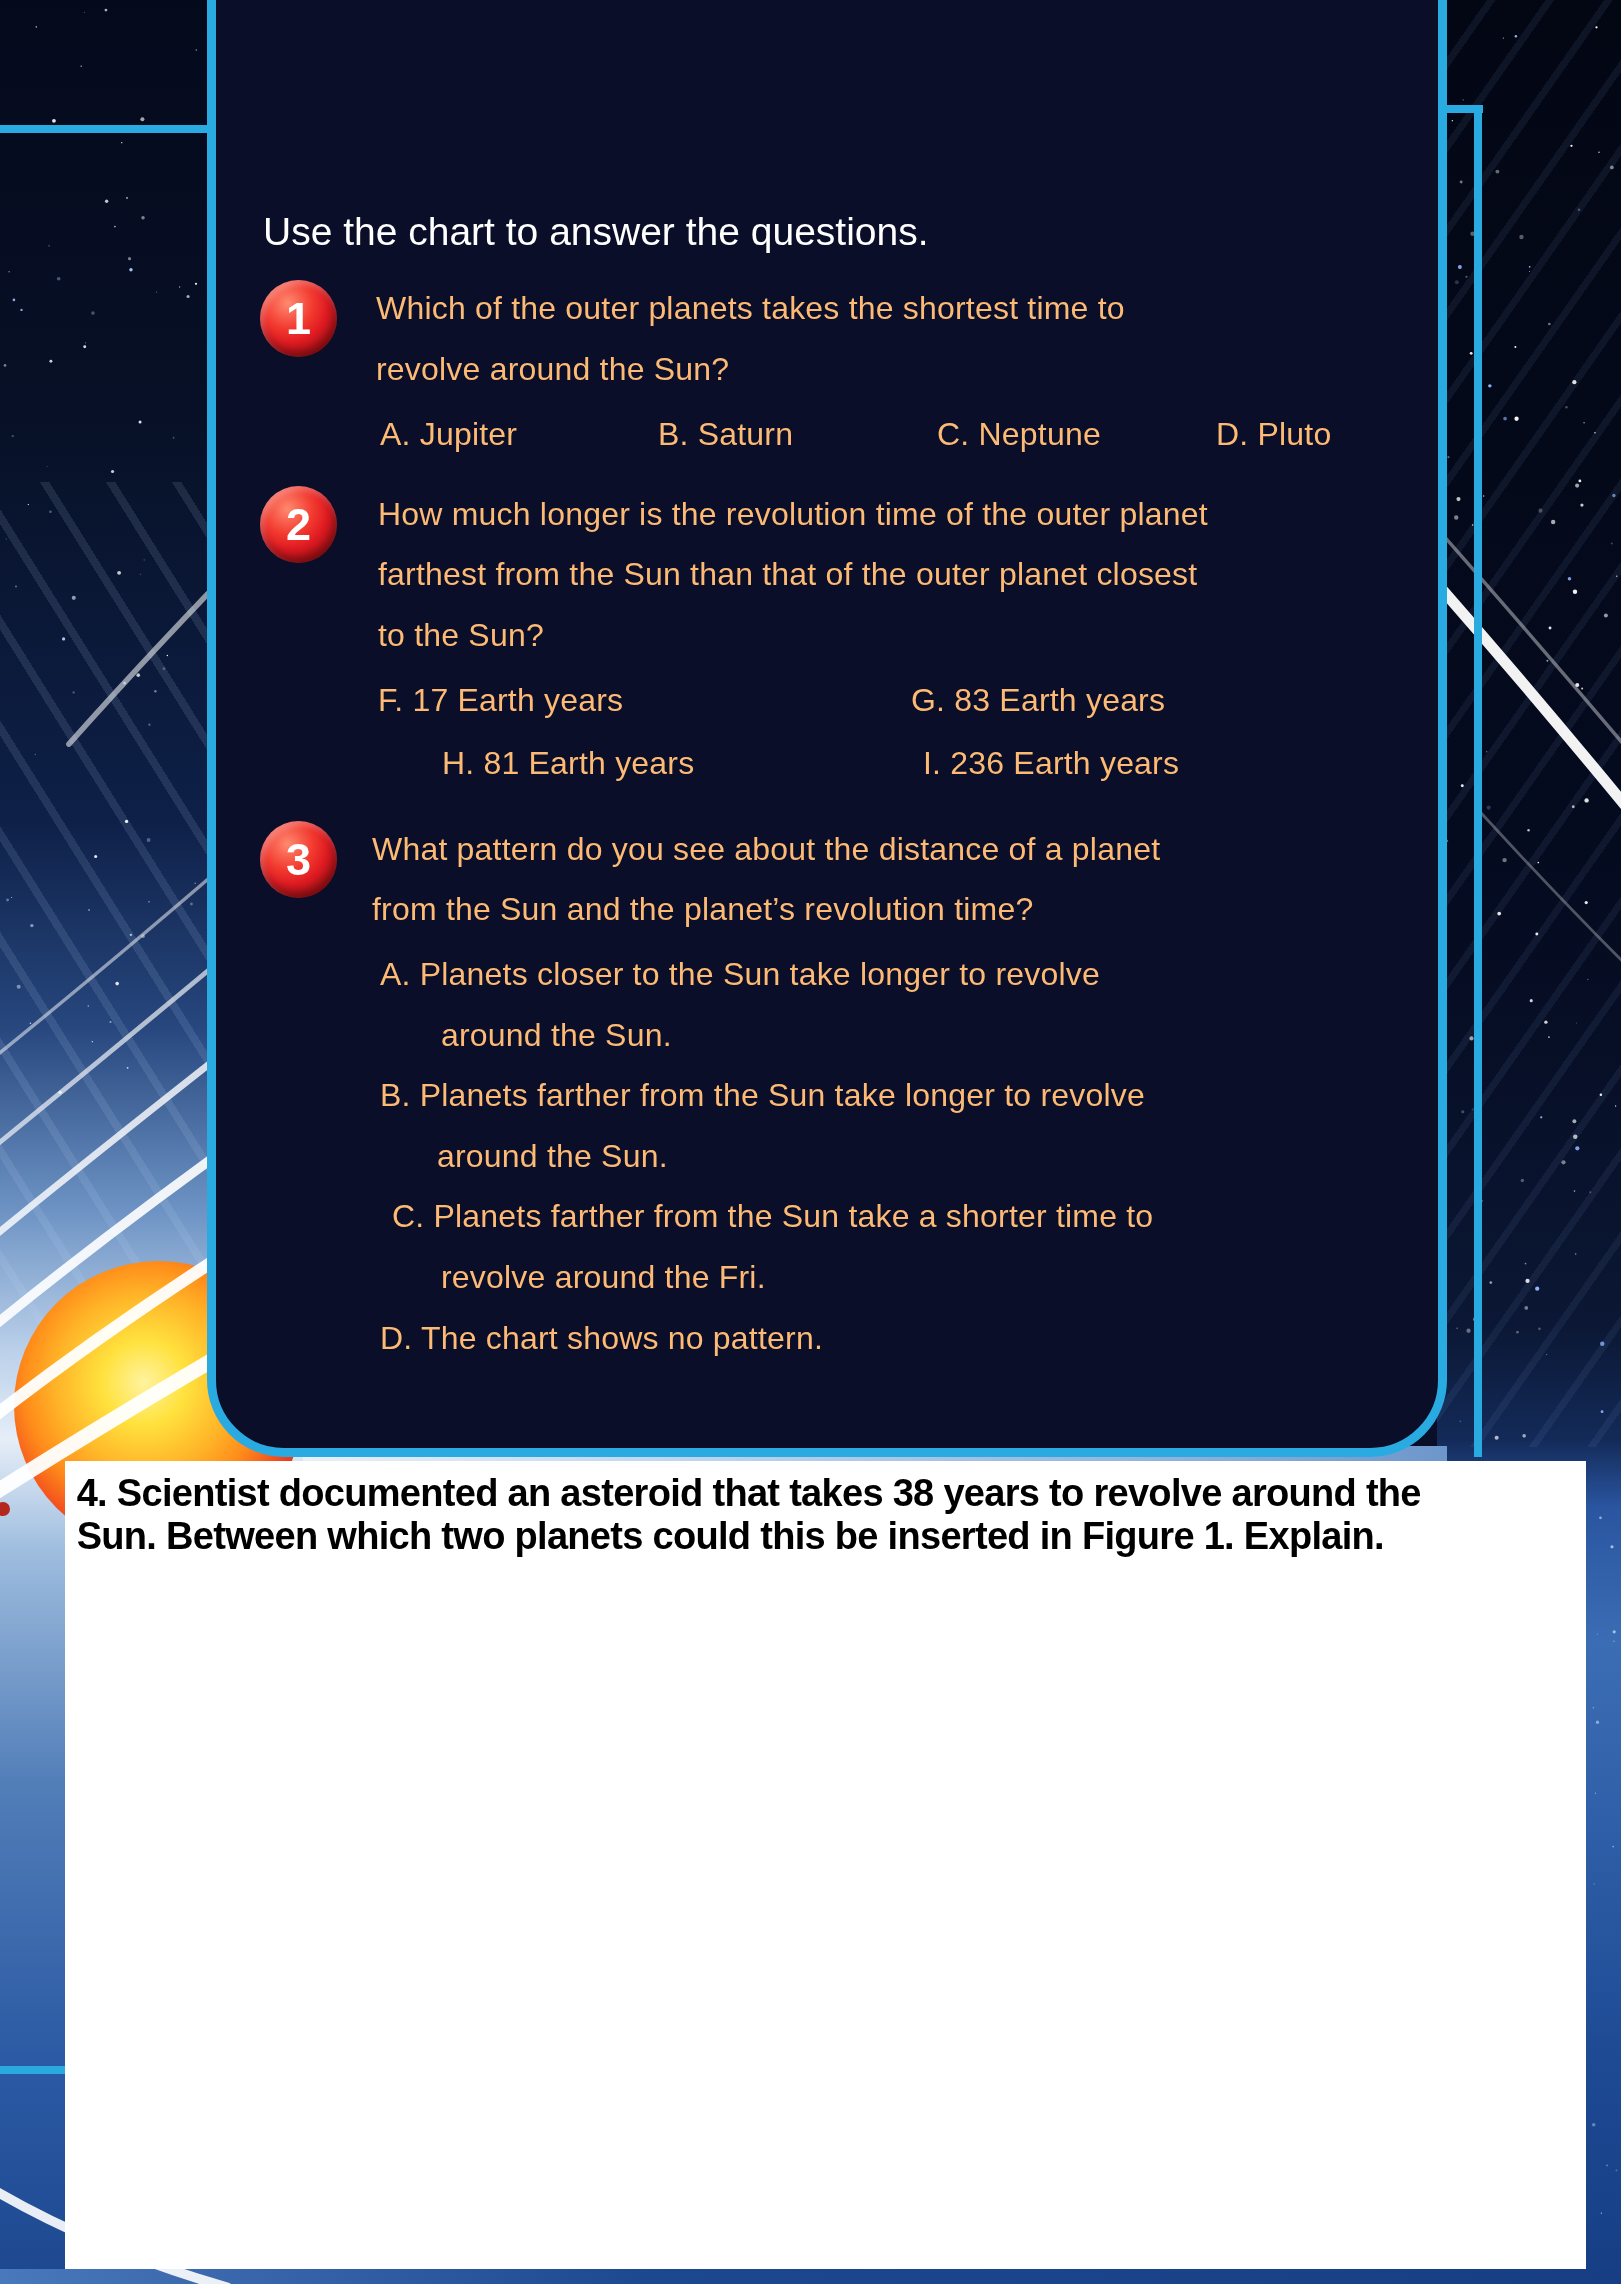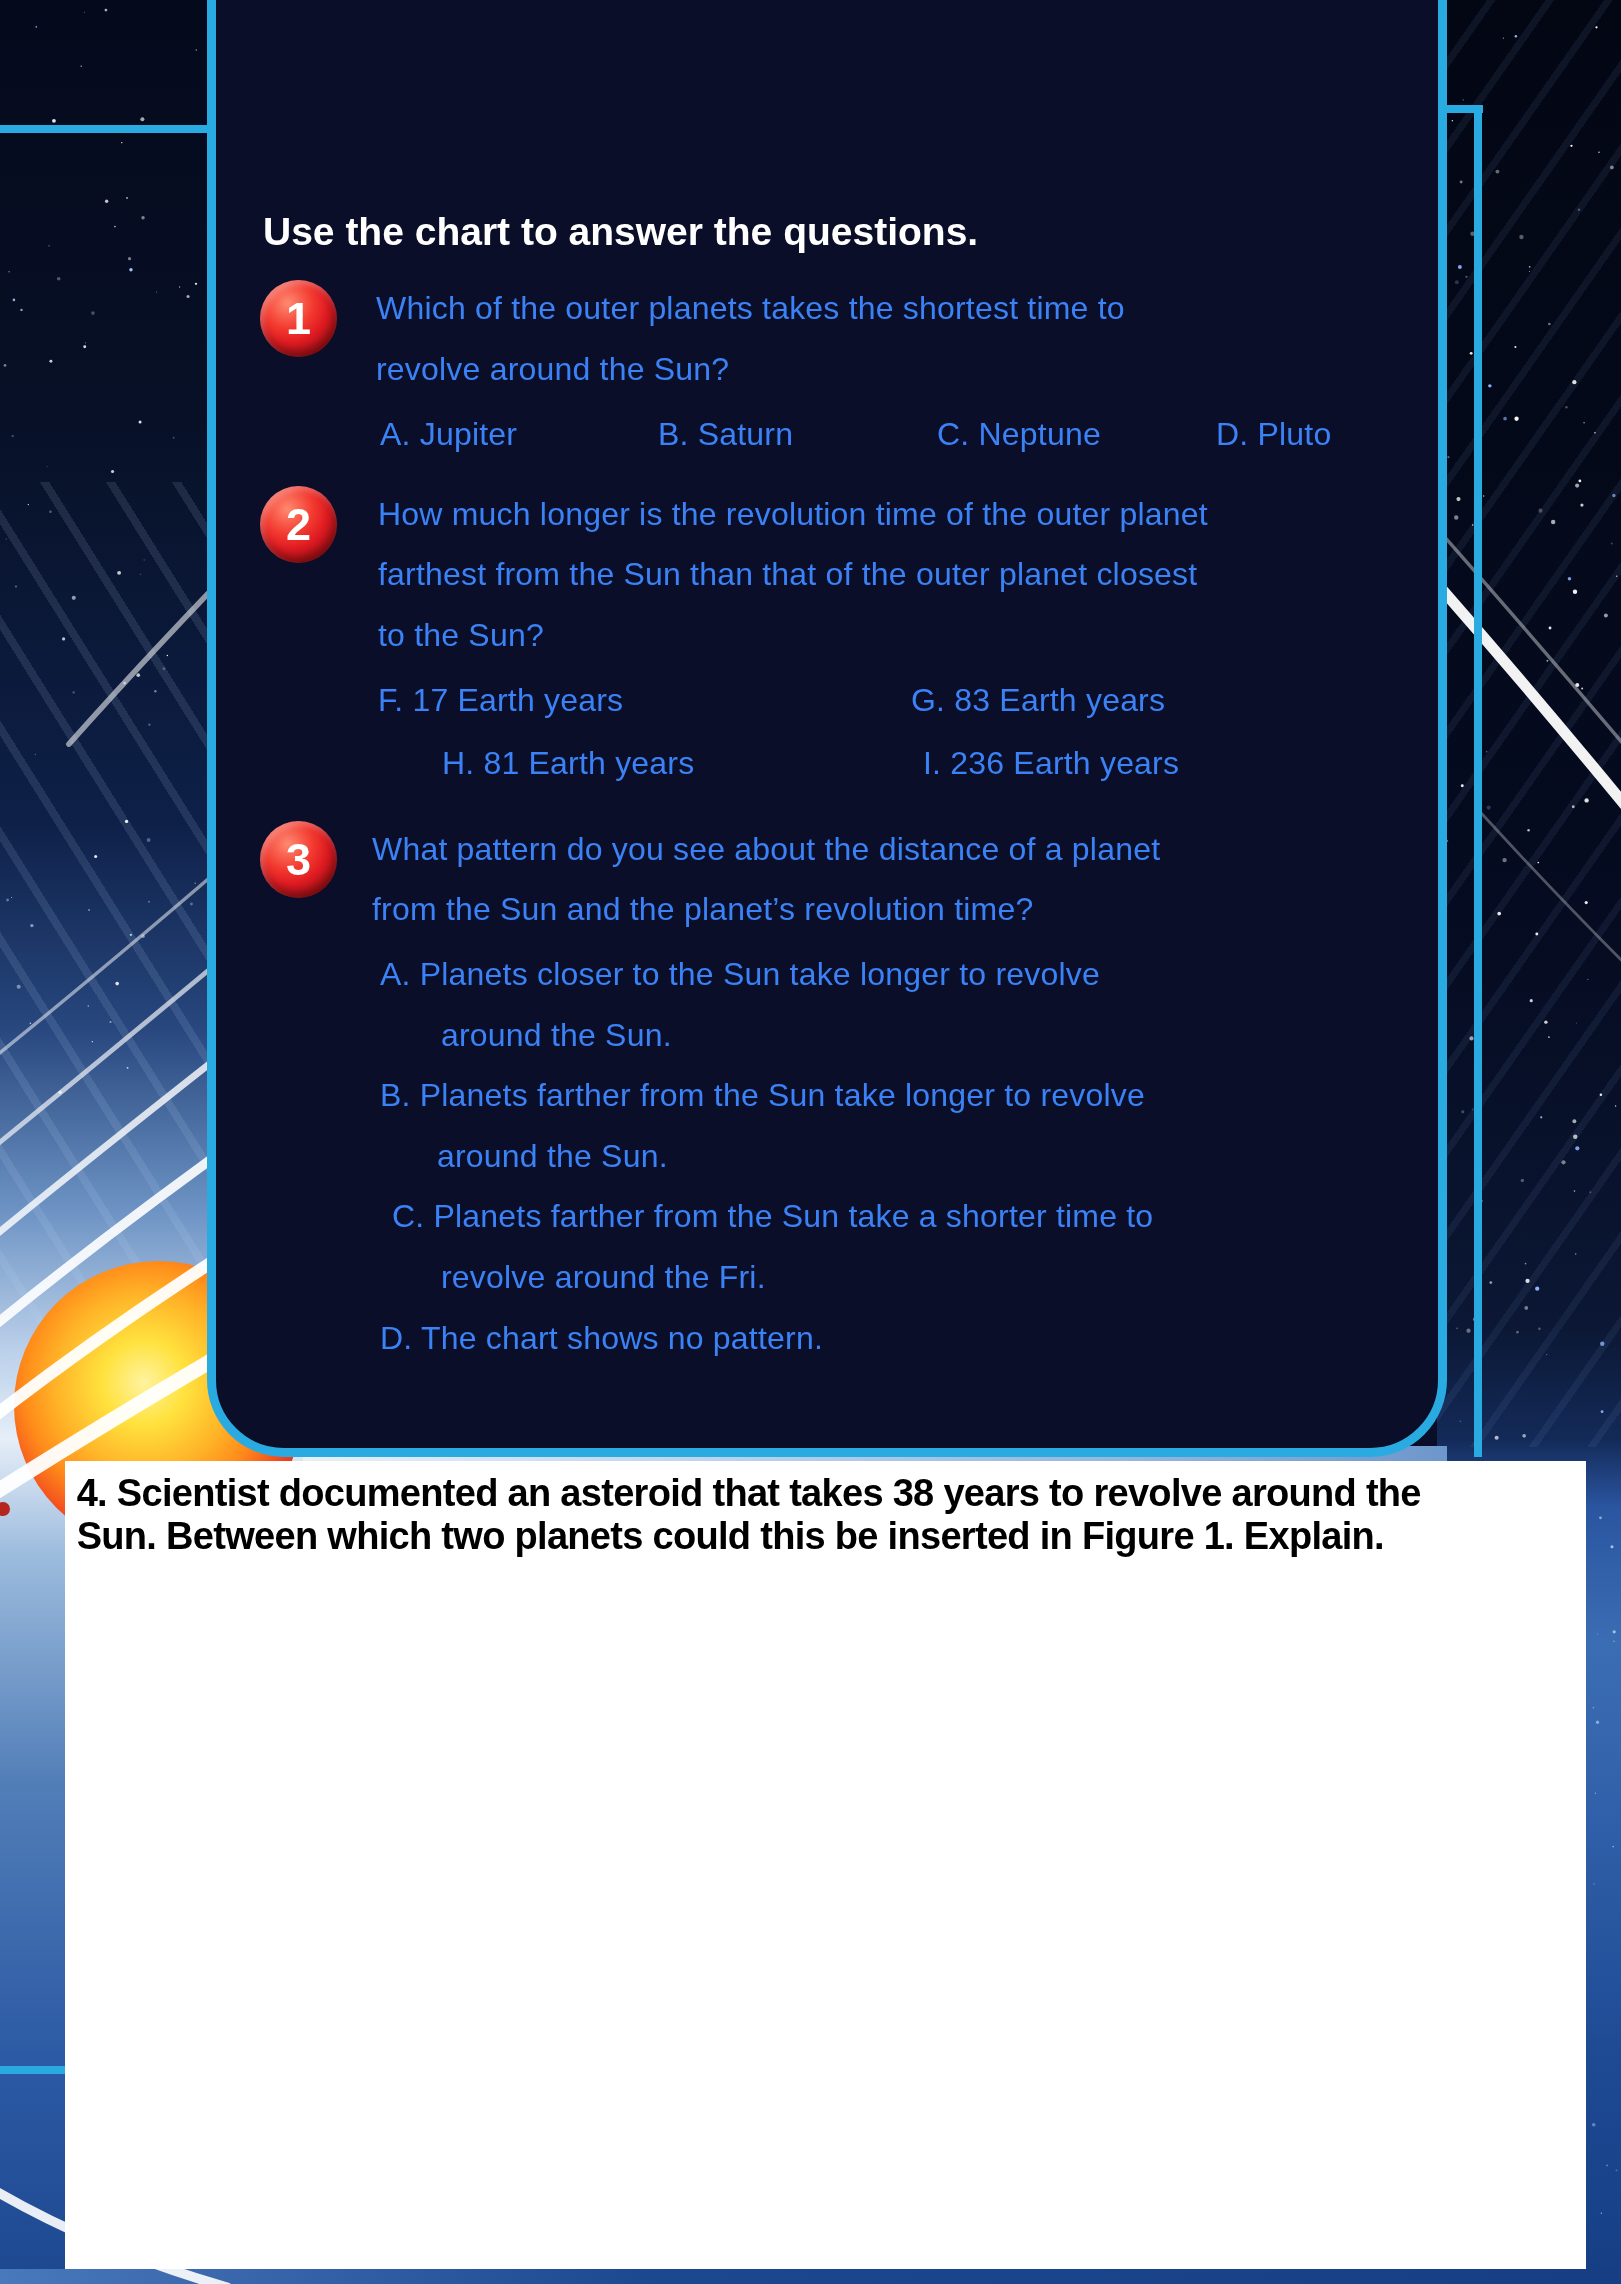--- a/index.html
+++ b/index.html
@@ -27,27 +27,27 @@
   .frame-line{position:absolute;background:var(--accent-cyan,#29abe2);z-index:5;}
   .sliver{position:absolute;left:303px;top:1446px;width:1144px;height:16.5px;z-index:4;
     background:linear-gradient(90deg,#e8f0f8 0%,#bcd4ec 35%,#8fb4dc 75%,#6d96cc 100%);}
   
   .panel{position:absolute;left:207px;top:-55px;width:1240px;height:1512px;box-sizing:border-box;
     background:var(--panel-navy,#0a0e28);border:9.6px solid var(--accent-cyan,#29abe2);
     border-radius:0 0 77px 77px;z-index:6;}
   
   .content{position:absolute;left:0;top:0;width:1621px;height:2284px;z-index:7;}
   .heading{position:absolute;left:263px;top:201px;height:61px;line-height:61px;
-    color:#fff;font-size:39px;font-weight:700;white-space:nowrap;}
+    color:#fff;font-size:39px;font-weight:400;white-space:nowrap;}
   .badge{position:absolute;width:77px;height:77px;border-radius:50%;
     background:radial-gradient(circle at 36% 30%,#ff8a70 0%,#f2392f 35%,#e01b22 55%,#b01016 82%,#8c0c10 100%);
     box-shadow:inset -2.8px -6.2px 9.6px rgba(0,0,0,.38),inset 2.8px 4.1px 6.9px rgba(255,255,255,.32);
     display:flex;align-items:center;justify-content:center;
     color:#fff;font-size:45px;font-weight:700;}
-  .line{position:absolute;height:61px;line-height:61px;color:#3b82f6;font-size:32px;
+  .line{position:absolute;height:61px;line-height:61px;color:#fdba74;font-size:32px;
     font-weight:400;letter-spacing:0.2px;white-space:nowrap;}
   
   .answer-box{position:absolute;left:65px;top:1461px;width:1521px;height:808px;
     background:var(--answer-box,#ffffff);z-index:8;}
   .q4line{position:absolute;left:11.7px;height:43px;line-height:43px;color:var(--q4-text,#000);
     font-size:38px;font-weight:700;letter-spacing:-0.7px;white-space:nowrap;}
   .write-area{position:absolute;left:10.3px;top:152px;width:1495px;height:641px;}
 </style>
 </head>
 <body>

